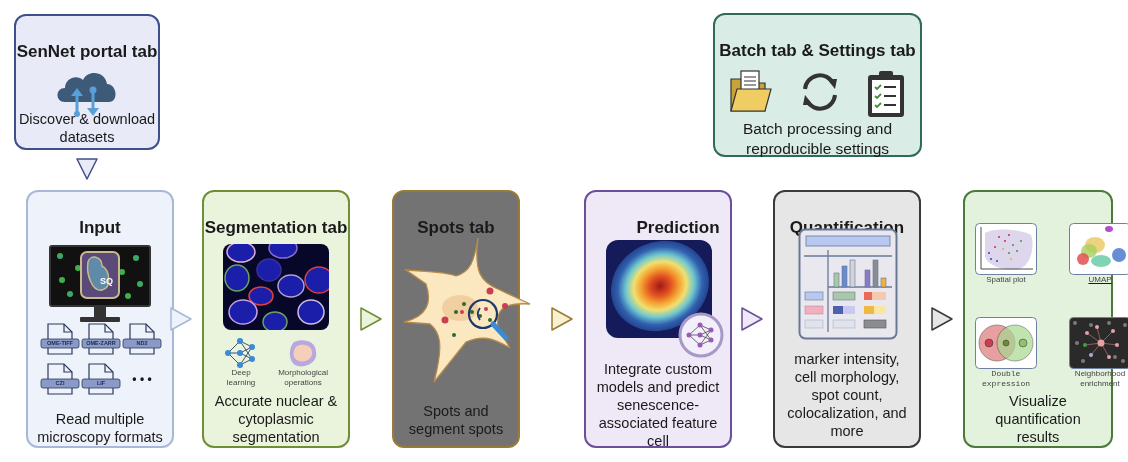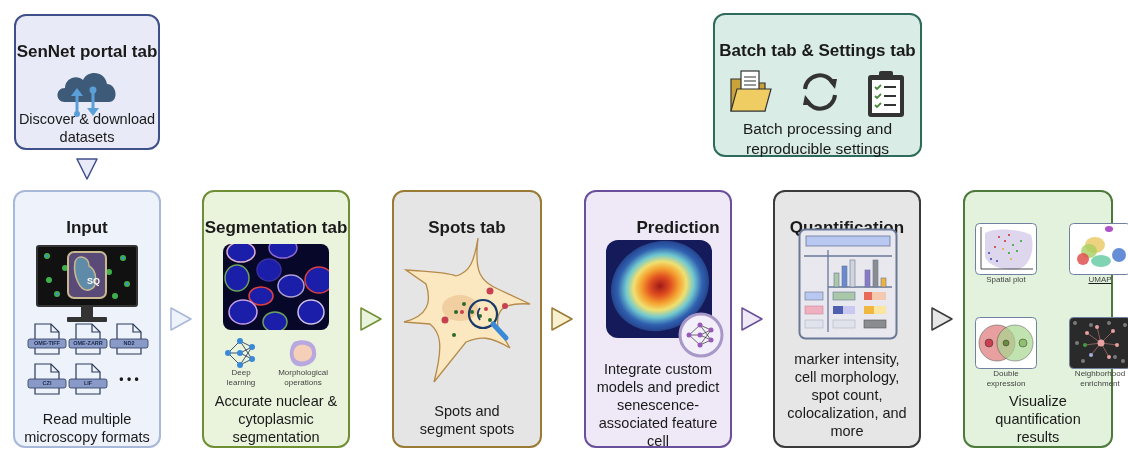--- a/index.html
+++ b/index.html
@@ -7,23 +7,23 @@
          font-family: "Liberation Sans", "DejaVu Sans", sans-serif; color: #1a1a1a; }
   .box { position: absolute; border: 2px solid; border-radius: 12px; text-align: center; }
   .title { font-weight: bold; font-size: 17px; margin-top: 26px; line-height: 20px; }
   .desc { font-size: 14.5px; line-height: 18px; position: absolute; left: 0; right: 0; }
   .small { font-size: 8px; color: #444; line-height: 10px; }
   .arrow { position: absolute; }
   svg { display: block; }
 
   #senet { left: 14px; top: 14px; width: 146px; height: 136px; background: #e8eaf7; border-color: #3f4f8a; }
   #batch { left: 713px; top: 13px; width: 209px; height: 144px; background: #d9ece6; border-color: #2e6b5b; }
-  #input { left: 13px; top: 190px; width: 148px; height: 258px; background: #eef2fa; border-color: #a8b8d8; }
+  #input { left: 26px; top: 190px; width: 148px; height: 258px; background: #eef2fa; border-color: #a8b8d8; }
   #seg { left: 202px; top: 190px; width: 148px; height: 258px; background: #eaf3dc; border-color: #6f8f35; }
-  #spots { left: 392px; top: 190px; width: 150px; height: 258px; background: #e5e5e5; border-color: #9a7a35; }
+  #spots { left: 392px; top: 190px; width: 128px; height: 258px; background: #737373; border-color: #9a7a35; }
   #pred { left: 584px; top: 190px; width: 148px; height: 258px; background: #eee8f7; border-color: #6a4f9a; padding-left: 40px; }
   #quant { left: 773px; top: 190px; width: 148px; height: 258px; background: #e6e6e6; border-color: #3a3a3a; }
   #vis { left: 963px; top: 190px; width: 150px; height: 258px; background: #e3f2dc; border-color: #4d7a3a; }
 </style>
 </head>
 <body>
 
 <div id="senet" class="box">
   <div class="title">SenNet portal tab</div>
   <div style="margin:6px auto 0;width:72px;height:52px;">
@@ -416,21 +416,21 @@
         <rect x="0.5" y="0.5" width="61" height="51" rx="4" fill="#fff" stroke="#7080a0"></rect>
         <ellipse cx="26" cy="22" rx="10" ry="8" fill="#e8c860" opacity="0.8"></ellipse>
         <ellipse cx="20" cy="28" rx="8" ry="7" fill="#a8d060" opacity="0.8"></ellipse>
         <ellipse cx="14" cy="36" rx="6" ry="6" fill="#e05050" opacity="0.85"></ellipse>
         <ellipse cx="32" cy="38" rx="10" ry="6" fill="#60c8a0" opacity="0.8"></ellipse>
         <ellipse cx="50" cy="32" rx="7" ry="7" fill="#4a7ad0" opacity="0.85"></ellipse>
         <ellipse cx="40" cy="6" rx="4" ry="3" fill="#b050c8"></ellipse>
       </svg>
       <div class="small">UMAP</div>
     </div>
-    <div style="text-align:center;">
+    <div style="text-align:center;font-family:Liberation Mono, monospace;">
       <svg width="62" height="52" viewBox="0 0 62 52">
         <rect x="0.5" y="0.5" width="61" height="51" rx="4" fill="#fff" stroke="#7080a0"></rect>
         <circle cx="22" cy="26" r="18" fill="#e08080" opacity="0.75" stroke="#333" stroke-width="0.6"></circle>
         <circle cx="40" cy="26" r="18" fill="#a8d890" opacity="0.7" stroke="#333" stroke-width="0.6"></circle>
         <circle cx="14" cy="26" r="4" fill="#c84050" stroke="#333" stroke-width="0.5"></circle>
         <circle cx="31" cy="26" r="3" fill="#6a8a40" stroke="#333" stroke-width="0.5"></circle>
         <circle cx="48" cy="26" r="4" fill="#90c070" stroke="#333" stroke-width="0.5"></circle>
       </svg>
       <div class="small">Double</div>
       <div class="small">expression</div>

